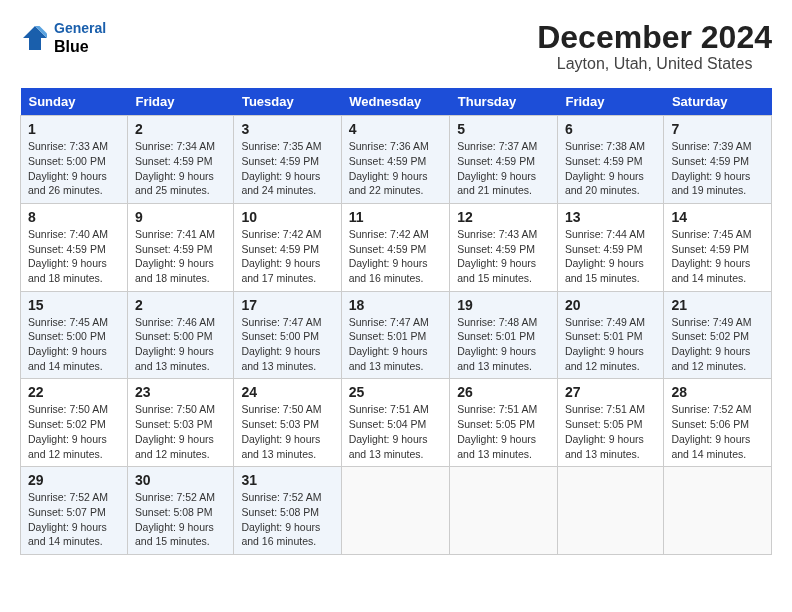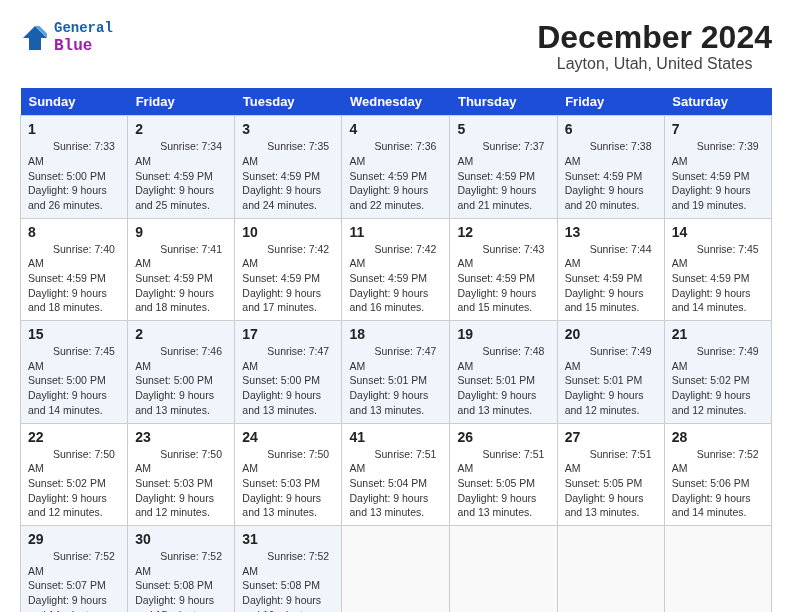--- a/index.html
+++ b/index.html
@@ -19,21 +19,20 @@
     .logo {
       display: flex;
       align-items: center;
       gap: 4px;
     }
     .logo-text {
       font-size: 14px;
       font-weight: bold;
       color: #333;
       line-height: 1.2;
-      font-family: Liberation Mono, monospace;
     }
     .logo-text span {
       color: #1a5fac;
     }
     .logo-icon {
       width: 30px;
       height: 30px;
     }
     .title-area {
       text-align: center;
@@ -79,38 +78,37 @@
       font-size: 14px;
       font-weight: bold;
       color: #222;
       display: block;
       margin-bottom: 2px;
     }
     .day-info {
       font-size: 10.5px;
       color: #333;
       line-height: 1.4;
-      margin-left: 25px;
     }
     td.empty {
       background: #f9f9f9 !important;
     }
   </style>
 </head>
 <body>
 
 <div class="header-area">
   <div class="logo">
     <svg class="logo-icon" viewBox="0 0 40 40" width="40" height="40">
       <polygon points="20,4 36,20 28,20 28,36 12,36 12,20 4,20" fill="#1a5fac"></polygon>
       <polygon points="26,4 36,14 36,20 20,4" fill="#5ba3e0"></polygon>
     </svg>
     <div class="logo-text">
       <div><span>General</span></div>
-      <div><span style="color:#a21caf;font-weight:bold;font-size:16px;">Blue</span></div>
+      <div><span style="color:#000000;font-weight:bold;font-size:16px;">Blue</span></div>
     </div>
   </div>
   <div class="title-area">
     <div class="main-title">December 2024</div>
     <div class="subtitle">Layton, Utah, United States</div>
   </div>
 </div>
 
 <table>
   <thead>
@@ -222,21 +220,21 @@
       </td>
         <td>
         <span class="day-num">23</span>
         <span class="day-info">Sunrise: 7:50 AM<br>Sunset: 5:03 PM<br>Daylight: 9 hours and 12 minutes.</span>
       </td>
         <td>
         <span class="day-num">24</span>
         <span class="day-info">Sunrise: 7:50 AM<br>Sunset: 5:03 PM<br>Daylight: 9 hours and 13 minutes.</span>
       </td>
         <td>
-        <span class="day-num">41</span>
+        <span class="day-num">25</span>
         <span class="day-info">Sunrise: 7:51 AM<br>Sunset: 5:04 PM<br>Daylight: 9 hours and 13 minutes.</span>
       </td>
         <td>
         <span class="day-num">26</span>
         <span class="day-info">Sunrise: 7:51 AM<br>Sunset: 5:05 PM<br>Daylight: 9 hours and 13 minutes.</span>
       </td>
         <td>
         <span class="day-num">27</span>
         <span class="day-info">Sunrise: 7:51 AM<br>Sunset: 5:05 PM<br>Daylight: 9 hours and 13 minutes.</span>
       </td>

